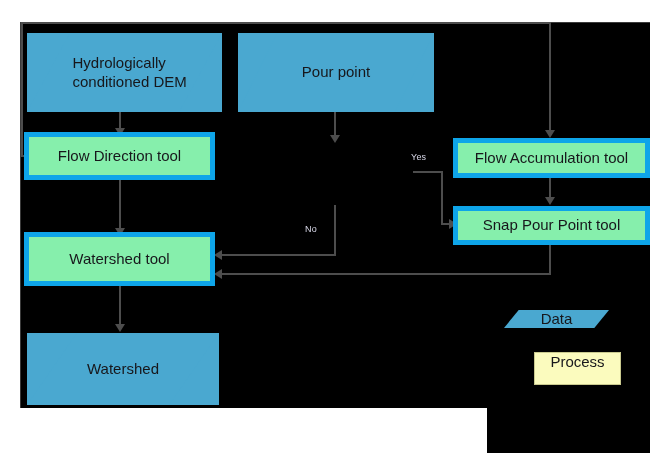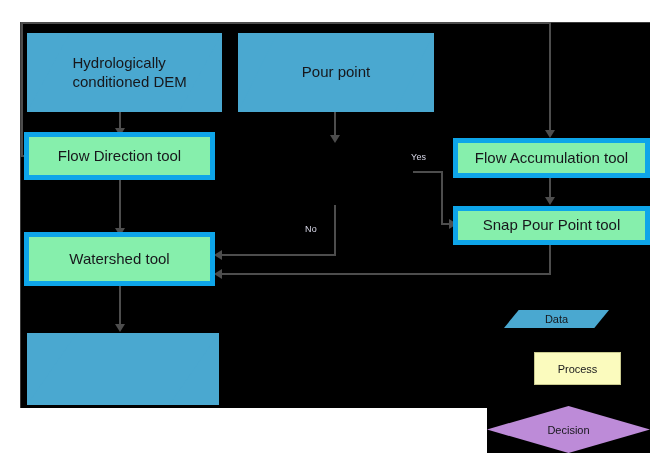--- a/index.html
+++ b/index.html
@@ -126,23 +126,23 @@
     font-size: 9px;
     color: #d8d8e8;
     letter-spacing: 0.2px;
     white-space: nowrap;
   }
 
   
   .legend-item {
     position: absolute;
     display: flex;
-    align-items: center;
+    align-items: flex-start;
     justify-content: center;
-    font-size: 11px;
+    font-size: 15px;
     color: #17171b;
     box-sizing: border-box;
   }
   .legend-item.process { border: 1px solid #c9c98e; background: #fbfbbe; margin-left: 25px; }
   .legend-item .skin { position: absolute; inset: 0; }
   .legend-item .txt { position: relative; z-index: 2; }
   .legend-data .skin {
     background: #4aa8d0;
     clip-path: polygon(14% 0%, 100% 0%, 86% 100%, 0% 100%);
   }
@@ -218,30 +218,27 @@
   <div class="node process" style="left:453px; top:206px; width:197px; height:39px;">
     <span>Snap Pour Point tool</span>
   </div>
 
   <div class="node process" style="left:24px; top:232px; width:191px; height:54px;text-align:right;">
     <span>Watershed tool</span>
   </div>
 
   <div class="node data" style="left:27px; top:333px; width:192px; height:72px; --sk:26%;">
     <span class="skin"></span>
+    <span class="txt">Watershed</span>
   </div>
 
   <div class="legend-item legend-data" style="left:504px; top:310px; width:105px; height:18px;">
     <span class="skin"></span>
     <span class="txt">Data</span>
   </div>
 
   <div class="legend-item process" style="left:509px; top:352px; width:87px; height:33px;">
     <span class="txt">Process</span>
   </div>
 
   <div class="panel-legend"></div>
-  <div class="legend-item legend-dec" style="left:487px; top:406px; width:163px; height:47px;">
-    <span class="skin"></span>
-    <span class="txt">Decision</span>
-  </div>
 
 </div>
 
 </body></html>

